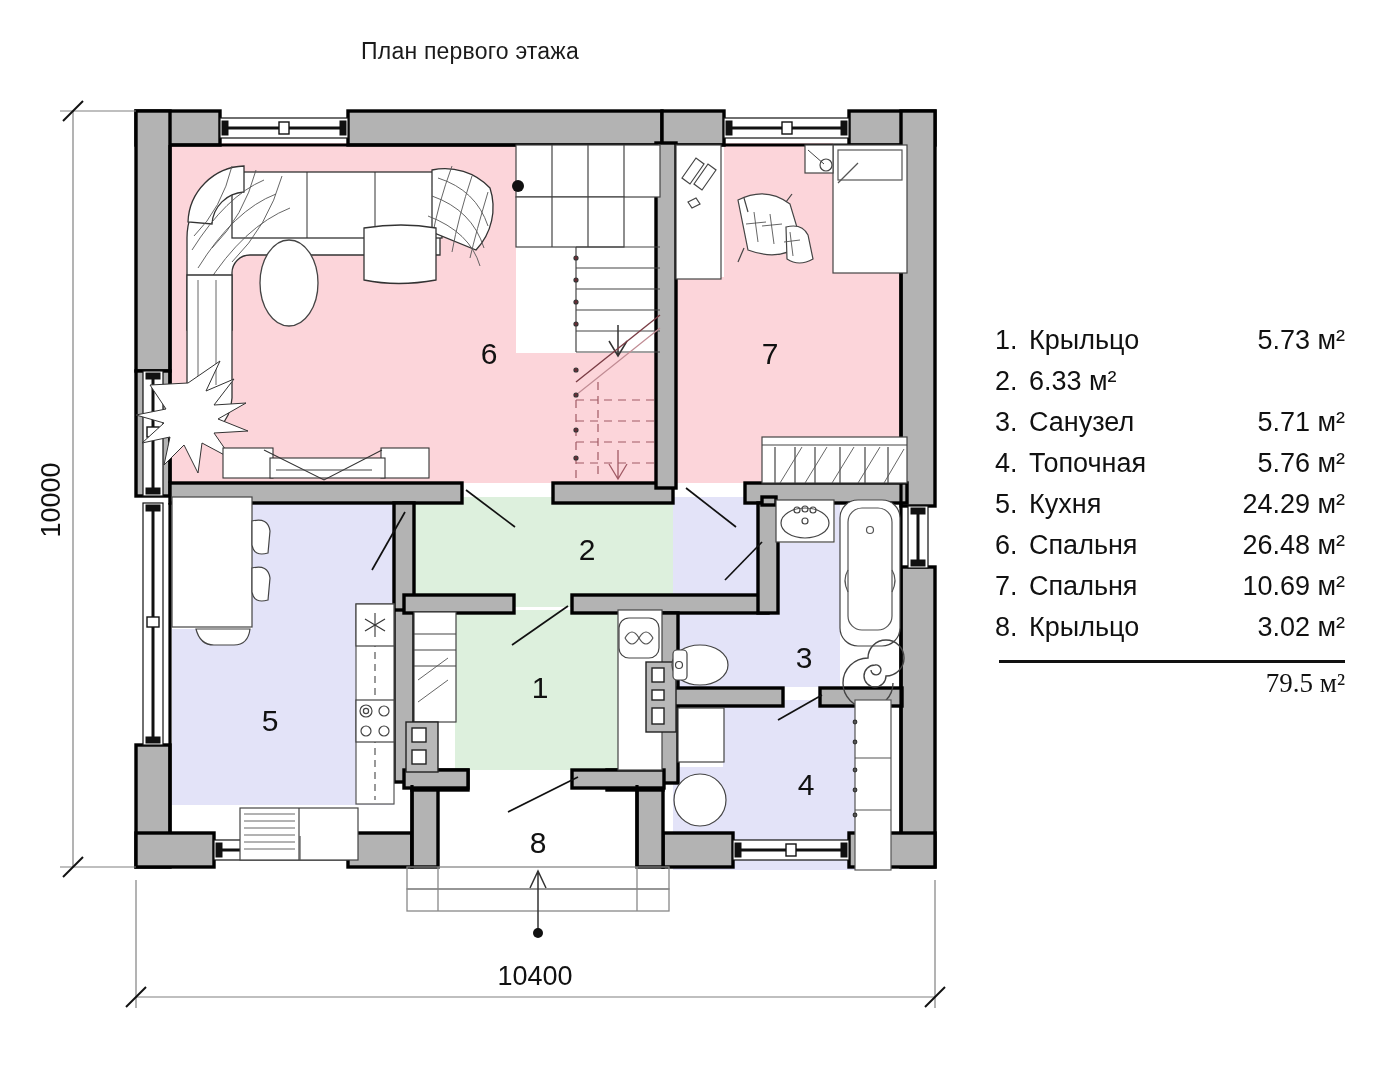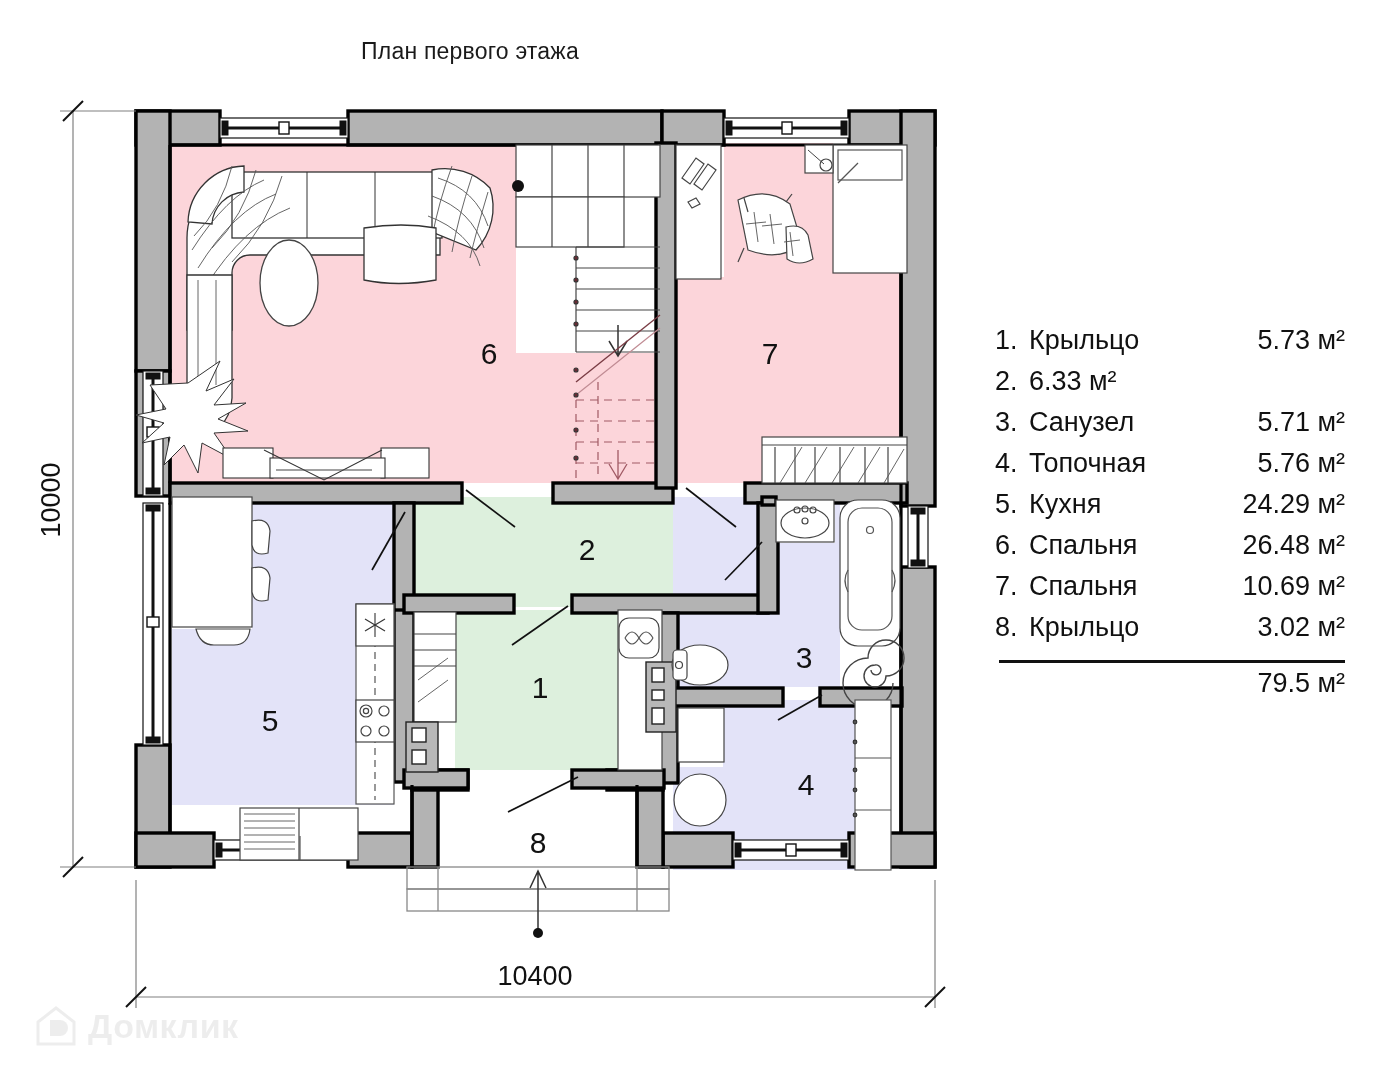--- a/index.html
+++ b/index.html
@@ -55,20 +55,21 @@
     background: #111;
   }
   #legend-total {
     position: absolute;
     left: 995px;
     top: 668px;
     width: 350px;
     text-align: right;
     font-size: 27px;
     color: #111;
+    font-family: Liberation Serif, serif;
   }
   
   #watermark {
     position: absolute;
     left: 34px;
     top: 1004px;
     display: flex;
     align-items: center;
     gap: 10px;
     opacity: 0.085;
@@ -580,21 +581,14 @@
       </div>
       <div class="legend-row">
         <span class="legend-num">8.</span>
         <span class="legend-name">Крыльцо</span>
         <span class="legend-area">3.02 м²</span>
       </div>
     </div>
   <div id="legend-rule"></div>
   <div id="legend-total">79.5 м²</div>
 
-  <div id="watermark">
-    <svg width="44" height="44" viewBox="0 0 44 44">
-      <path d="M4,18 L22,4 L40,18 L40,40 L4,40 Z" fill="none" stroke="#3a3a3a" stroke-width="3"></path>
-      <path d="M16,16 L16,32 L26,32 a8,8 0 0 0 0,-16 Z" fill="#3a3a3a"></path>
-    </svg>
-    <span class="wm-text">Домклик</span>
-  </div>
 
 </div>
 
 </body></html>

